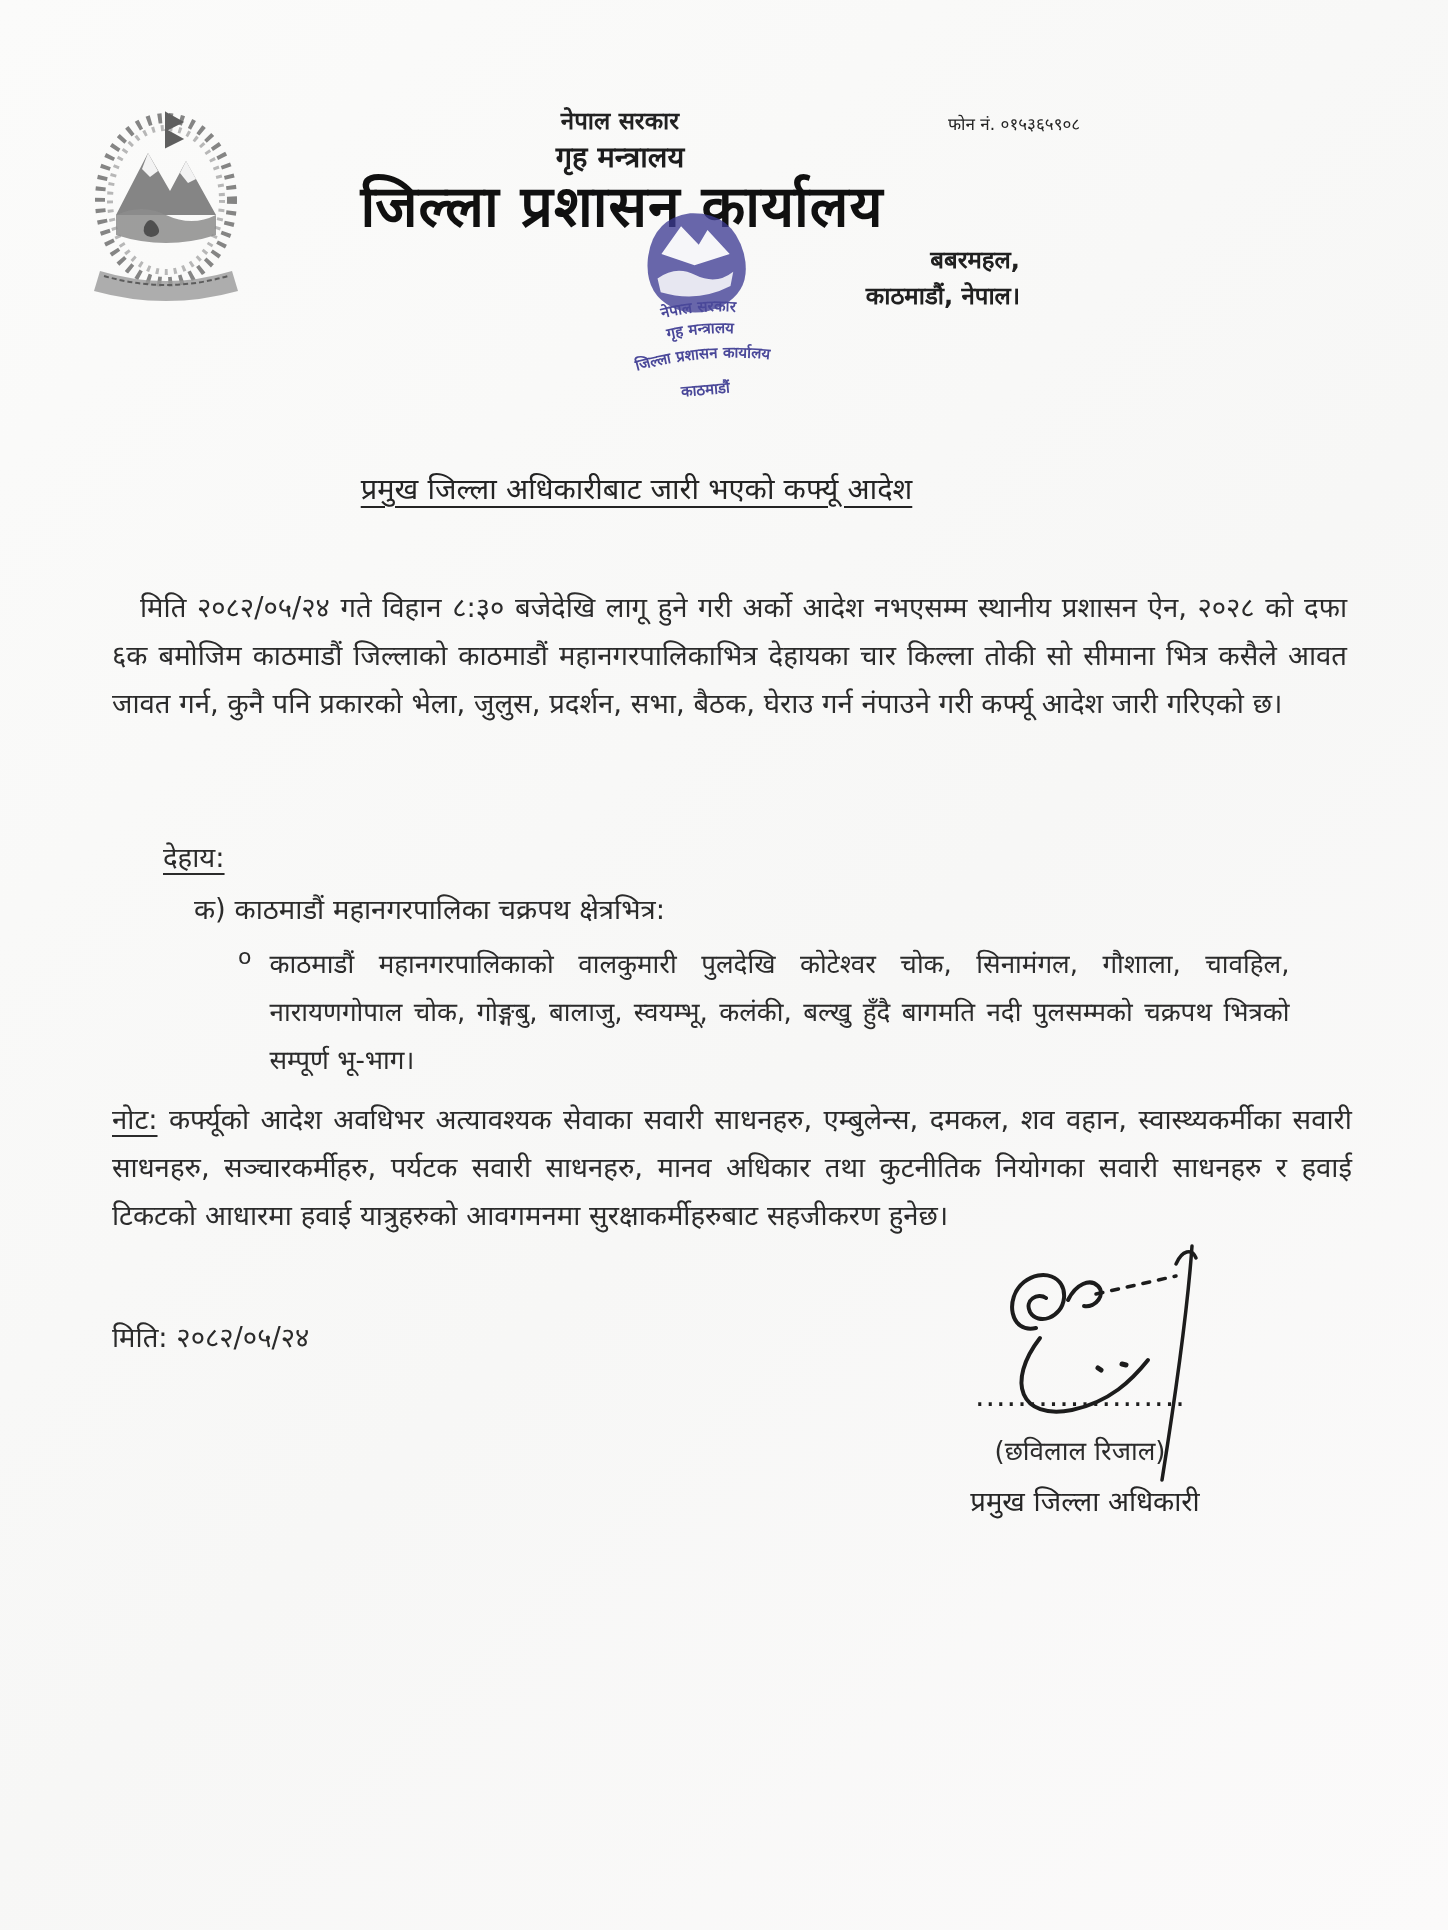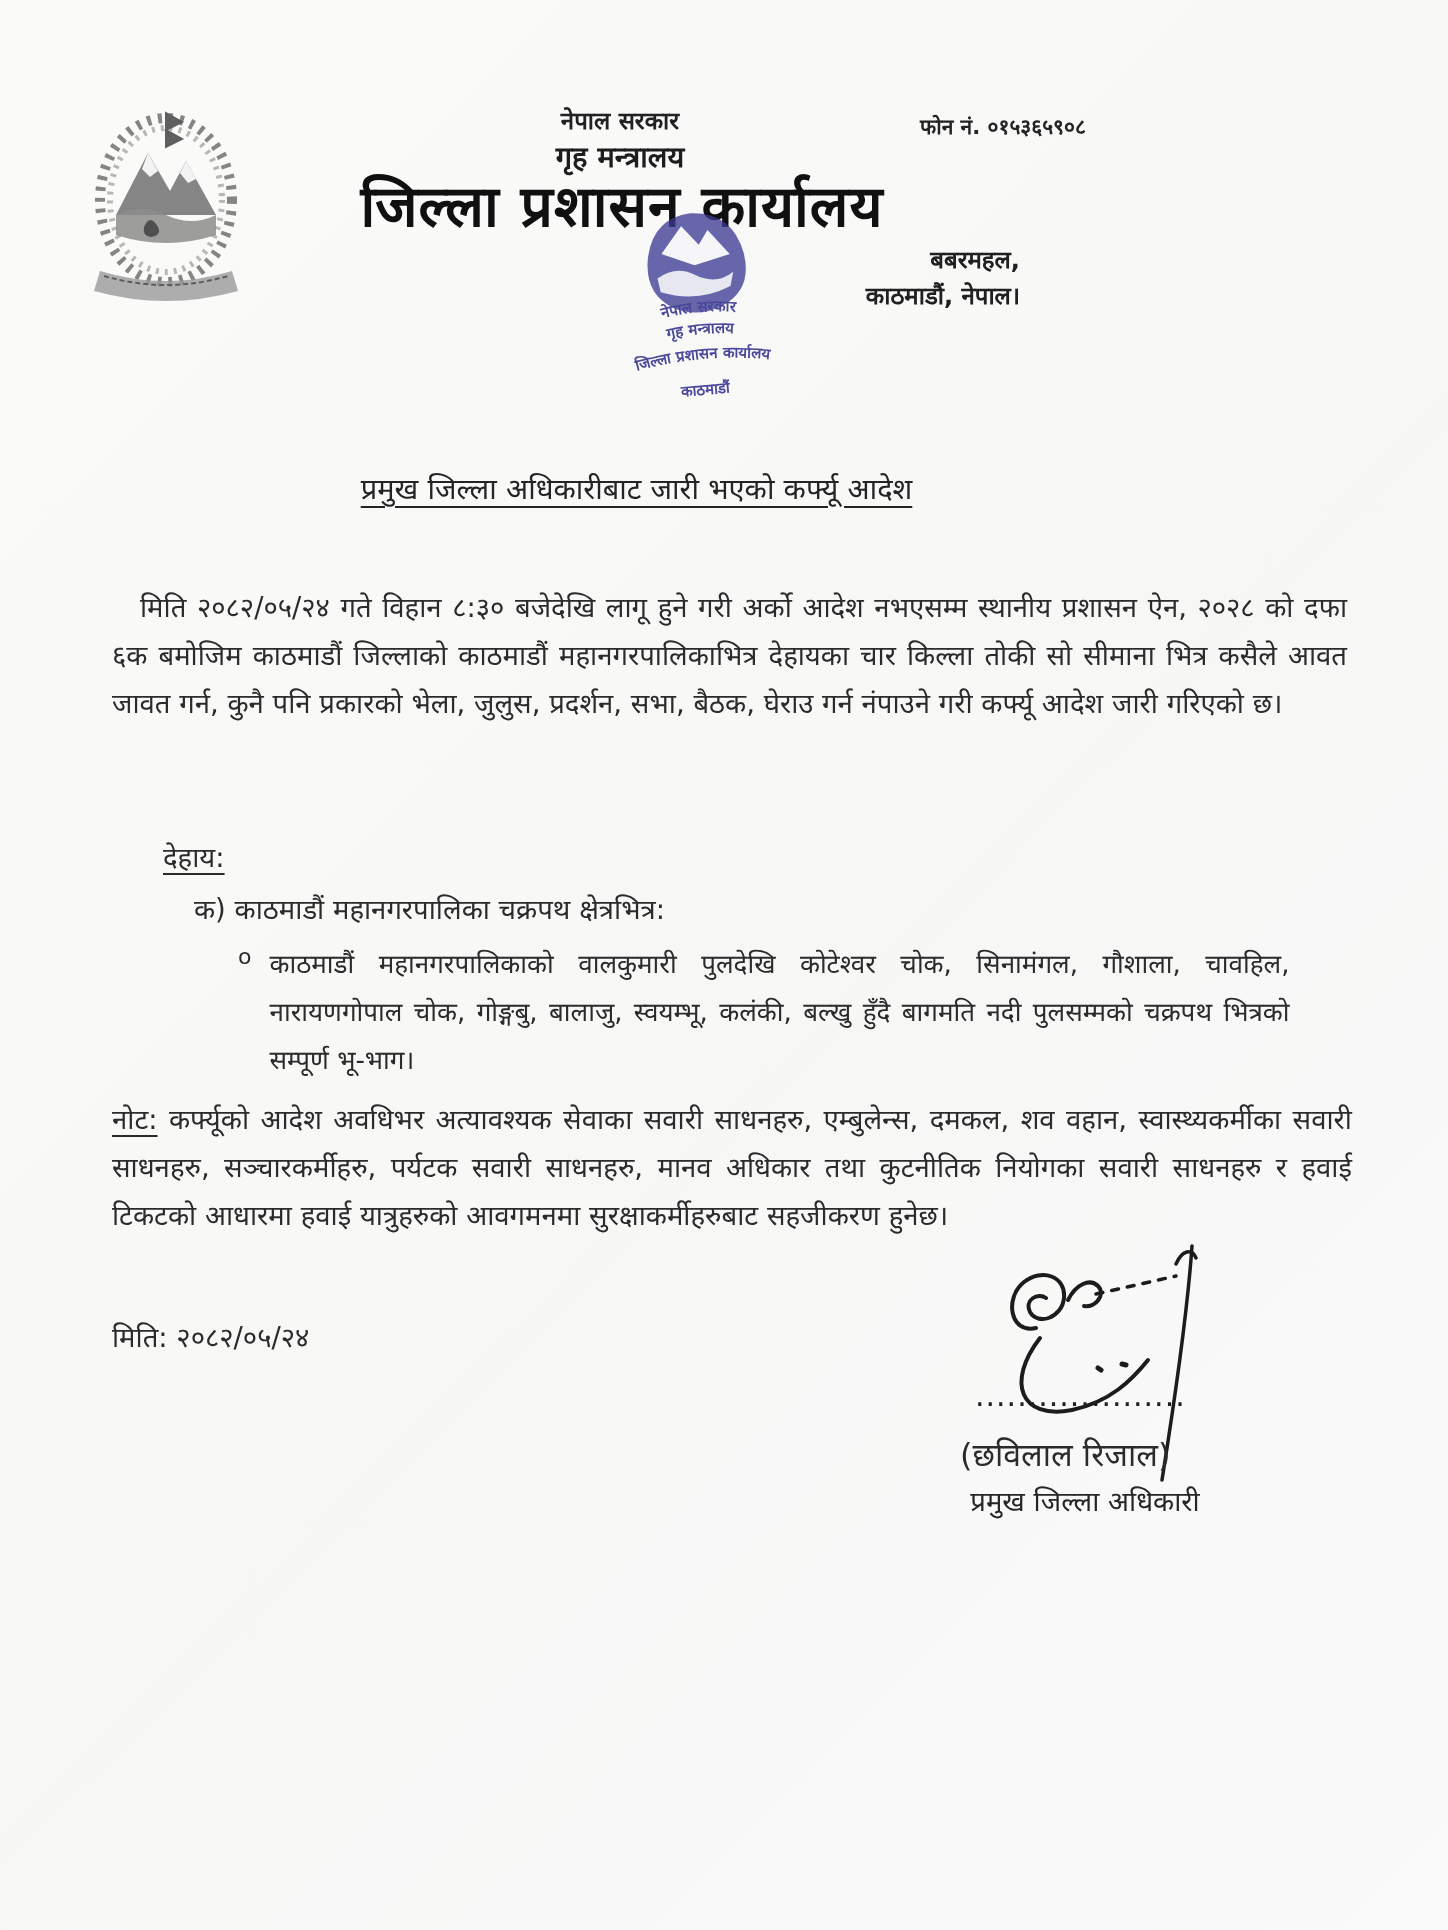--- a/index.html
+++ b/index.html
@@ -14,21 +14,21 @@
     color: #2d2d2d;
     overflow: hidden;
   }
   .abs { position: absolute; }
 
   
   .emblem { left: 82px; top: 95px; width: 168px; height: 245px; }
   .gov-line1 { left: 0; top: 103px; width: 1240px; text-align: center; font-size: 24px; font-weight: 700; color: #222; }
   .gov-line2 { left: 0; top: 136px; width: 1240px; text-align: center; font-size: 29px; font-weight: 700; color: #1d1d1d; }
   .office-title { left: 0; top: 165px; width: 1244px; text-align: center; font-size: 57px; font-weight: 700; letter-spacing: 1px; color: #101010; }
-  .phone { left: 920px; top: 112px; width: 420px; font-size: 21px; font-weight: 700; color: #242424; }
+  .phone { left: 948px; top: 112px; width: 420px; font-size: 17px; font-weight: 400; color: #242424; }
   .address { left: 700px; top: 242px; width: 320px; text-align: right; font-size: 24px; font-weight: 700; color: #202020; line-height: 36px; }
 
   .stamp {
     left: 548px; top: 205px; width: 300px; height: 200px;
     transform: rotate(-5deg);
     opacity: 0.92;
   }
 
   
   .doc-title {
@@ -53,21 +53,21 @@
     left: 112px; top: 1095px; width: 1240px;
     font-size: 27.5px; line-height: 48px; text-align: justify; color: #2b2b2b;
   }
   .note-para .u { text-decoration: underline; text-underline-offset: 6px; }
 
   .date-line { left: 112px; top: 1318px; font-size: 27.5px; color: #2b2b2b; }
 
   
   .sig-svg { left: 980px; top: 1242px; width: 270px; height: 245px; }
   .sig-dots { left: 975px; top: 1378px; width: 210px; font-size: 30px; letter-spacing: 1px; color: #1e1e1e; text-align: left; white-space: nowrap; overflow: hidden; }
-  .sig-name { left: 960px; top: 1432px; width: 240px; font-size: 32px; color: #2b2b2b; }
+  .sig-name { left: 960px; top: 1432px; width: 240px; text-align: center; font-size: 26px; color: #2b2b2b; }
   .sig-role { left: 930px; top: 1482px; width: 310px; text-align: center; font-size: 27.5px; color: #262626; }
 </style>
 </head>
 <body>
 
 <div class="page">
 
   <div class="abs emblem">
     <svg viewBox="0 0 168 245" width="168" height="245">
       <g stroke="#6c6c6c" fill="none" stroke-width="3">

